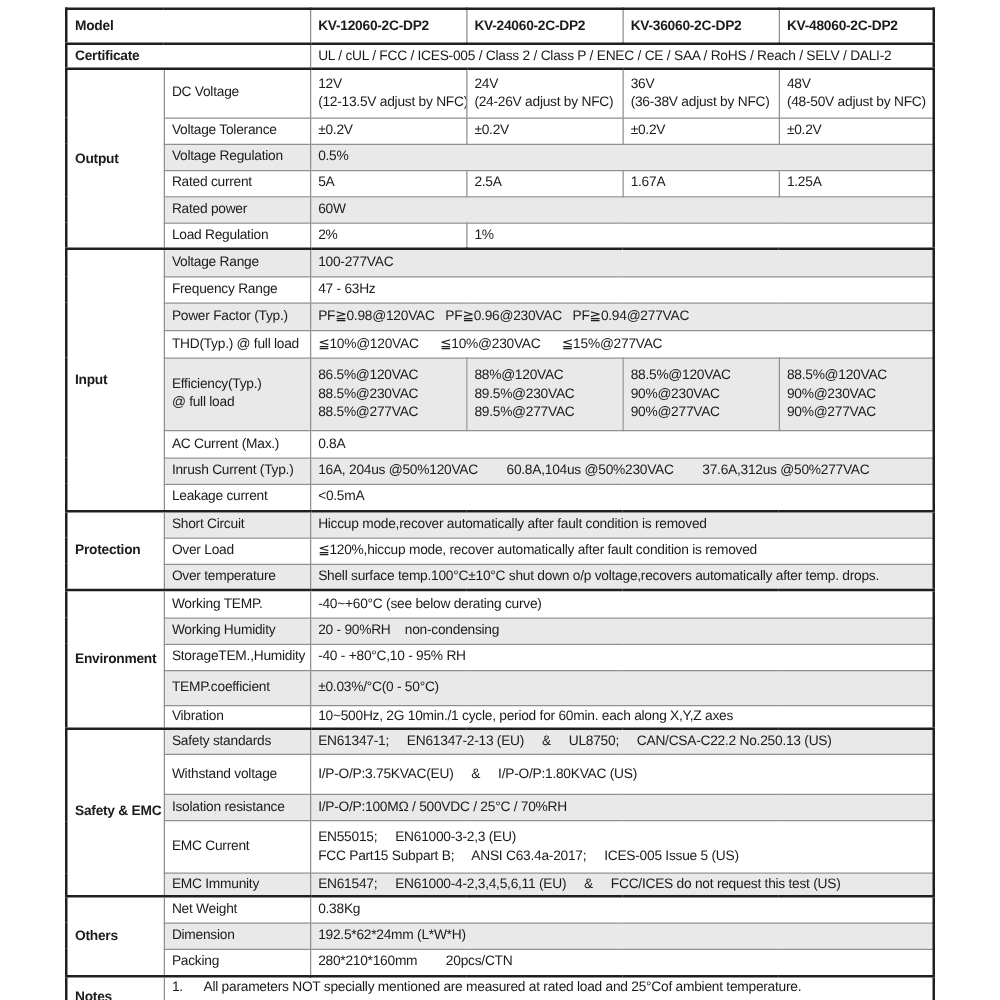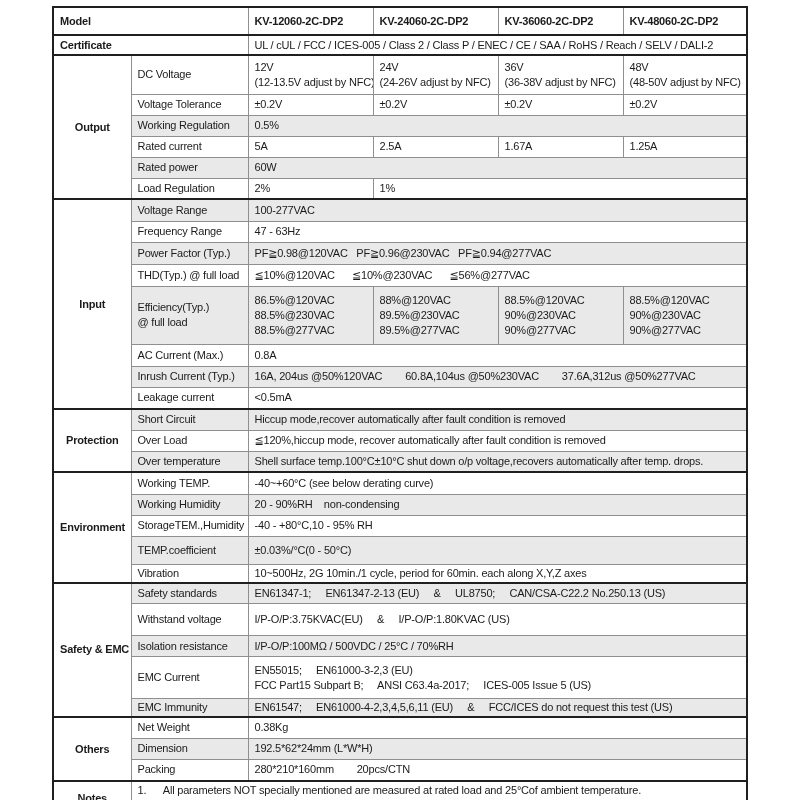--- a/index.html
+++ b/index.html
@@ -14,21 +14,21 @@
     border:2px solid #1f1f1f;
   }
   table.spec td{
     border:1px solid #8f8f8f;
     font-size:11px;line-height:15px;letter-spacing:-0.2px;
     padding:1px 6px;vertical-align:middle;
     white-space:pre;overflow:hidden;
   }
   tr.sectop td{border-top:2px solid #1f1f1f;}
   tr.alt td{background:#e9e9e9;}
-  td.sec{font-weight:bold;text-align:center;background:#ffffff !important;}
+  td.sec{font-weight:bold;text-align:left;background:#ffffff !important;}
   td.hdr{font-weight:bold;}
   td.lh18{line-height:18px;}
   td.lh19{line-height:19px;}
   td.lh21{line-height:21px;margin-top:12px;}
   td.lh17{line-height:17px;}
 </style>
 </head>
 <body>
 
 <div class="spec-wrap">
@@ -69,21 +69,21 @@
 (48-50V adjust by NFC)</td>
   </tr>
   <tr style="height:21px">
     <td>Voltage Tolerance</td>
     <td>±0.2V</td>
     <td>±0.2V</td>
     <td>±0.2V</td>
     <td>±0.2V</td>
   </tr>
   <tr style="height:21px" class="alt">
-    <td>Working Regulation</td>
+    <td>Voltage Regulation</td>
     <td colspan="4">0.5%</td>
   </tr>
   <tr style="height:21px">
     <td>Rated current</td>
     <td>5A</td>
     <td>2.5A</td>
     <td>1.67A</td>
     <td>1.25A</td>
   </tr>
   <tr style="height:21px" class="alt">
@@ -104,21 +104,21 @@
   <tr style="height:21px">
     <td>Frequency Range</td>
     <td colspan="4">47 - 63Hz</td>
   </tr>
   <tr style="height:22px" class="alt">
     <td>Power Factor (Typ.)</td>
     <td colspan="4">PF≧0.98@120VAC   PF≧0.96@230VAC   PF≧0.94@277VAC</td>
   </tr>
   <tr style="height:22px">
     <td>THD(Typ.) @ full load</td>
-    <td colspan="4">≦10%@120VAC      ≦10%@230VAC      ≦56%@277VAC</td>
+    <td colspan="4">≦10%@120VAC      ≦10%@230VAC      ≦15%@277VAC</td>
   </tr>
   <tr style="height:58px" class="alt">
     <td class="lh18">Efficiency(Typ.)
 @ full load</td>
     <td class="lh19">86.5%@120VAC
 88.5%@230VAC
 88.5%@277VAC</td>
     <td class="lh19">88%@120VAC
 89.5%@230VAC
 89.5%@277VAC</td>

